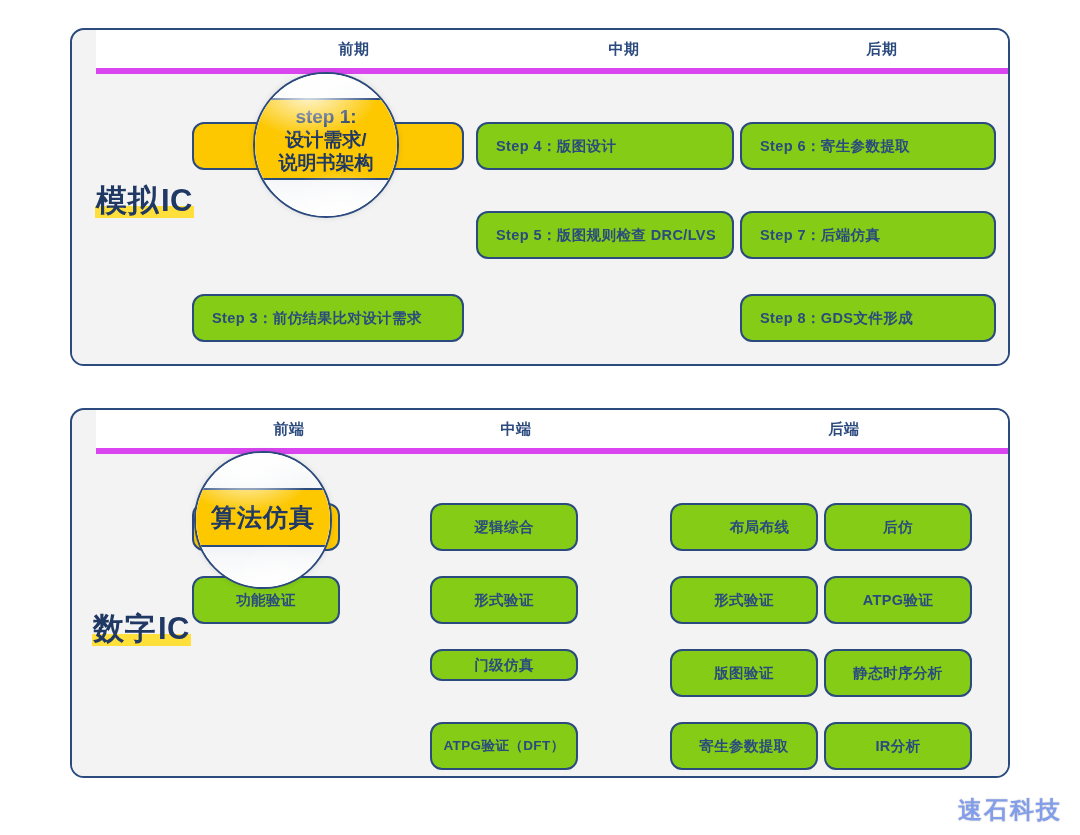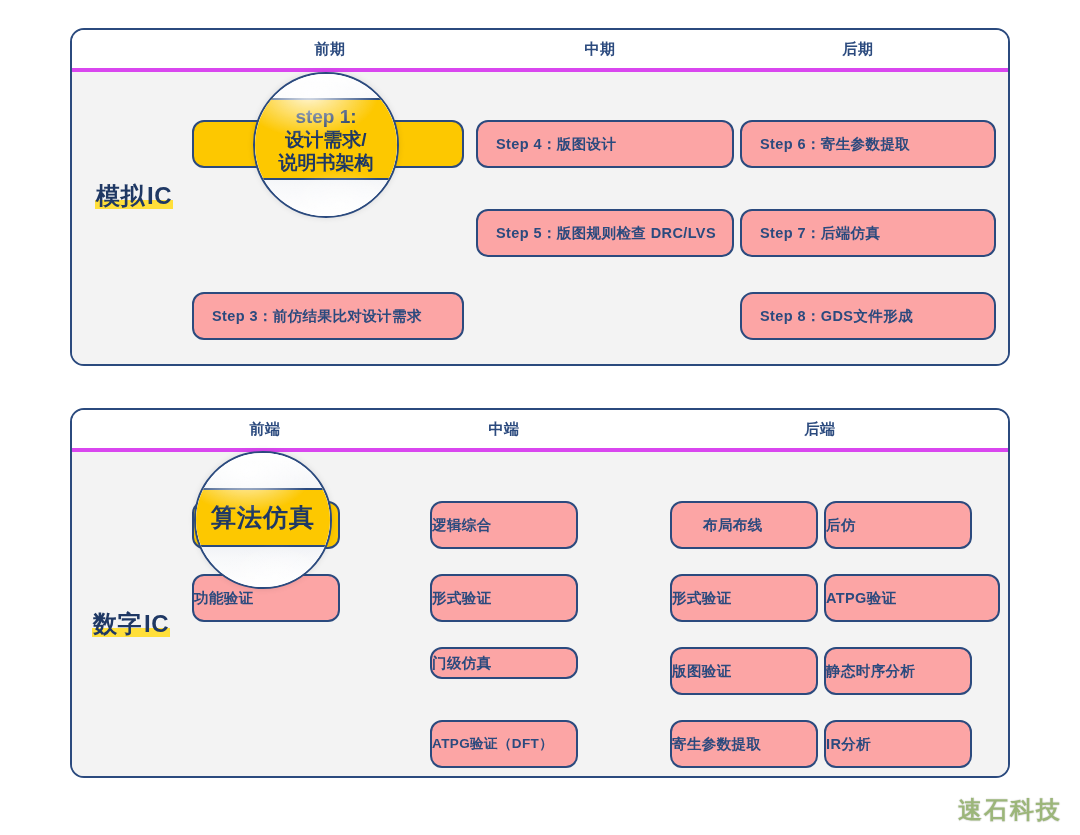--- a/index.html
+++ b/index.html
@@ -16,22 +16,23 @@
     position:absolute;
     border:2px solid #2b4a7e;
     border-radius:14px;
     background:#f3f3f3;
     box-sizing:border-box;
     overflow:hidden;
   }
   .card-header{
     height:38px;
     background:#ffffff;
-    border-bottom:4px solid #d946ef;
+    border-bottom:6px solid #d946ef;
     position:relative;
+    margin-left:24px;
   }
   .card-body{
     position:relative;
     background:#f3f3f3;
     height:calc(100% - 40px);
   }
   .col-head{
     position:absolute;
     top:50%;
     transform:translate(-50%,-50%);
@@ -41,40 +42,40 @@
     white-space:nowrap;
     letter-spacing:.5px;
   }
 
   
   .pbox{
     position:absolute;
     box-sizing:border-box;
     border:2px solid #2b4a7e;
     border-radius:12px;
-    background:#fca5a5;
+    background:#84cc16;
     color:#2b4a7e;
     font-size:14.5px;
     font-weight:bold;
     display:flex;
     align-items:center;
     letter-spacing:.4px;
     white-space:nowrap;
   }
   .pbox.left-align{padding-left:18px;justify-content:flex-start;}
-  .pbox.center-align{justify-content:flex-start;}
+  .pbox.center-align{justify-content:center;}
   .pbox.highlight{
     background:#fdc800;
     border-color:#2b4a7e;
   }
 
   
   .sec-label{
     position:absolute;
-    font-size:24px;
+    font-size:31px;
     font-weight:bold;
     color:#1f3864;
     letter-spacing:.5px;
     white-space:nowrap;
     z-index:6;
   }
   .sec-label .hl{
     background:linear-gradient(to top,#ffdf3a 0%,#ffdf3a 34%,transparent 34%,transparent 100%);
     padding:0 1px;
   }
@@ -134,21 +135,21 @@
     right:18px;bottom:8px;
     display:flex;
     align-items:center;
     gap:8px;
     opacity:.55;
     z-index:3;
   }
   .wm-text{
     font-size:24px;
     font-weight:bold;
-    color:#4d7c0f;
+    color:#1d4ed8;
     text-shadow:0 1px 1px rgba(0,0,0,.14),0 -1px 1px rgba(0,0,0,.10),
                 1px 0 1px rgba(0,0,0,.10),-1px 0 1px rgba(0,0,0,.10);
     letter-spacing:2px;
   }
 </style>
 </head>
 <body>
 
 <div class="card" id="card-analog" style="left:70px;top:28px;width:940px;height:338px;">
 
@@ -176,21 +177,21 @@
     </div>
 
     <div class="pbox left-align" style="left:668px;top:48px;width:256px;height:48px;">
       <span>Step 6：寄生参数提取</span>
     </div>
 
     <div class="pbox left-align" style="left:668px;top:137px;width:256px;height:48px;">
       <span>Step 7：后端仿真</span>
     </div>
 
-    <div class="pbox left-align" style="left:668px;top:220px;width:256px;height:48px;border-radius:13px;">
+    <div class="pbox left-align" style="left:668px;top:220px;width:256px;height:48px;">
       <span>Step 8：GDS文件形成</span>
     </div>
   </div>
 </div>
 
 <div class="sec-label" style="left:95px;top:180px;">
   <span class="hl">模拟</span><span class="hl">IC</span>
 </div>
 
 <div class="lens" id="lens-analog" style="left:253px;top:72px;width:142px;height:142px;">
@@ -200,21 +201,21 @@
     <div class="lens-text">设计需求/</div>
     <div class="lens-text">说明书架构</div>
   </div>
   <div class="lens-gloss"></div>
 </div>
 
 <div class="card" id="card-digital" style="left:70px;top:408px;width:940px;height:370px;">
 
   <div class="card-header">
     <div class="col-head" style="left:193px;">前端</div>
-    <div class="col-head" style="left:432px;">中端</div>
+    <div class="col-head" style="left:420px;">中端</div>
     <div class="col-head" style="left:748px;">后端</div>
   </div>
 
   <div class="card-body">
 
     <div class="pbox highlight center-align" style="left:120px;top:49px;width:148px;height:48px;"></div>
 
     <div class="pbox center-align" style="left:120px;top:122px;width:148px;height:48px;">
       <span>功能验证</span>
     </div>
@@ -241,21 +242,21 @@
     <div class="pbox center-align" style="left:598px;top:195px;width:148px;height:48px;">
       <span>版图验证</span>
     </div>
     <div class="pbox center-align" style="left:598px;top:268px;width:148px;height:48px;">
       <span>寄生参数提取</span>
     </div>
 
     <div class="pbox center-align" style="left:752px;top:49px;width:148px;height:48px;">
       <span>后仿</span>
     </div>
-    <div class="pbox center-align" style="left:752px;top:122px;width:176px;height:48px;">
+    <div class="pbox center-align" style="left:752px;top:122px;width:148px;height:48px;">
       <span>ATPG验证</span>
     </div>
     <div class="pbox center-align" style="left:752px;top:195px;width:148px;height:48px;">
       <span>静态时序分析</span>
     </div>
     <div class="pbox center-align" style="left:752px;top:268px;width:148px;height:48px;">
       <span>IR分析</span>
     </div>
   </div>
 </div>

